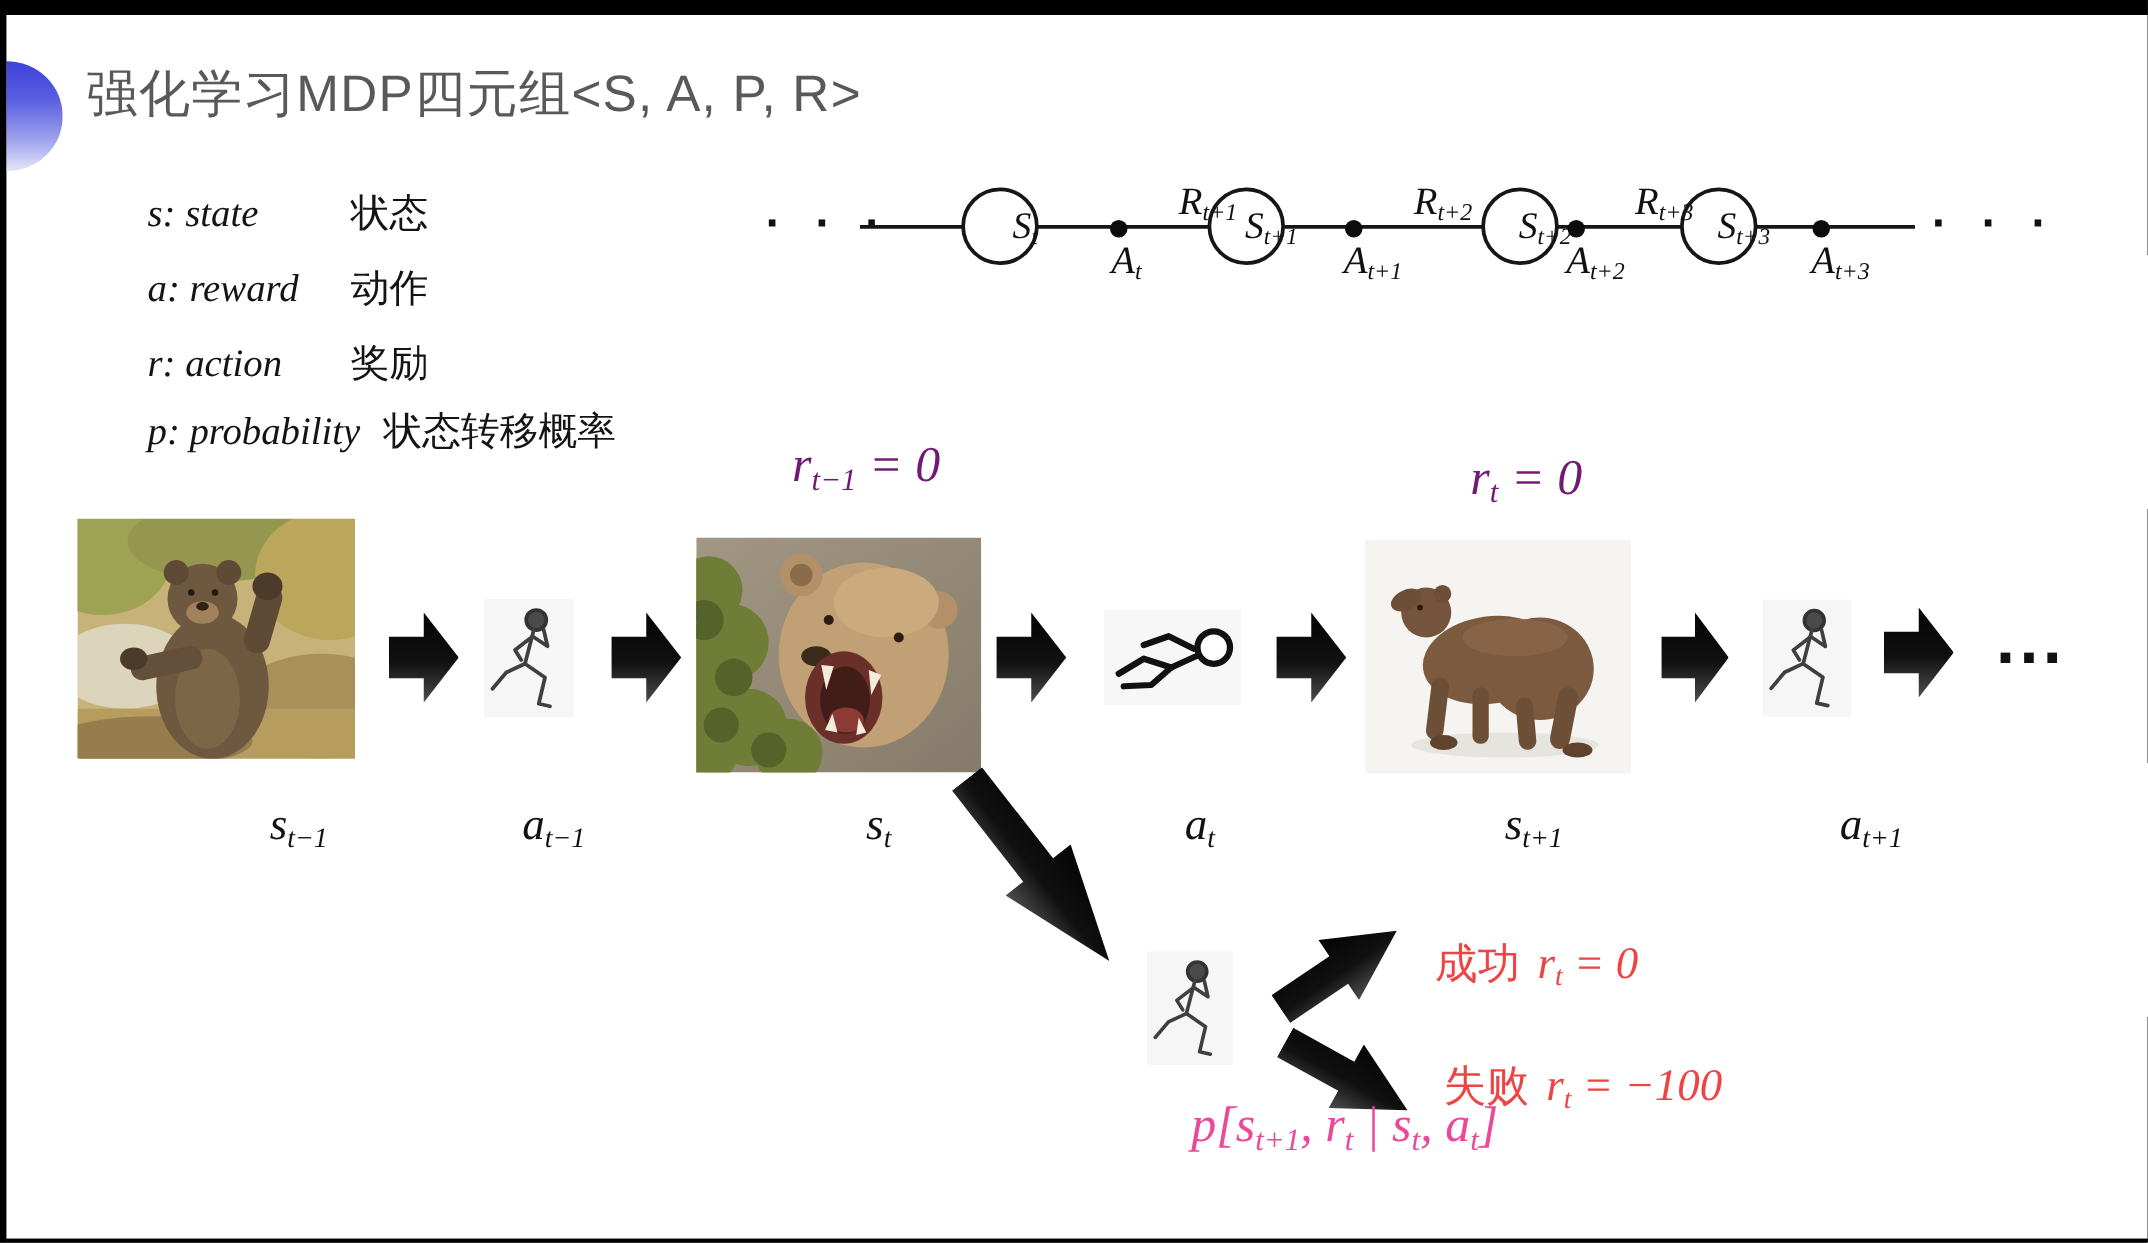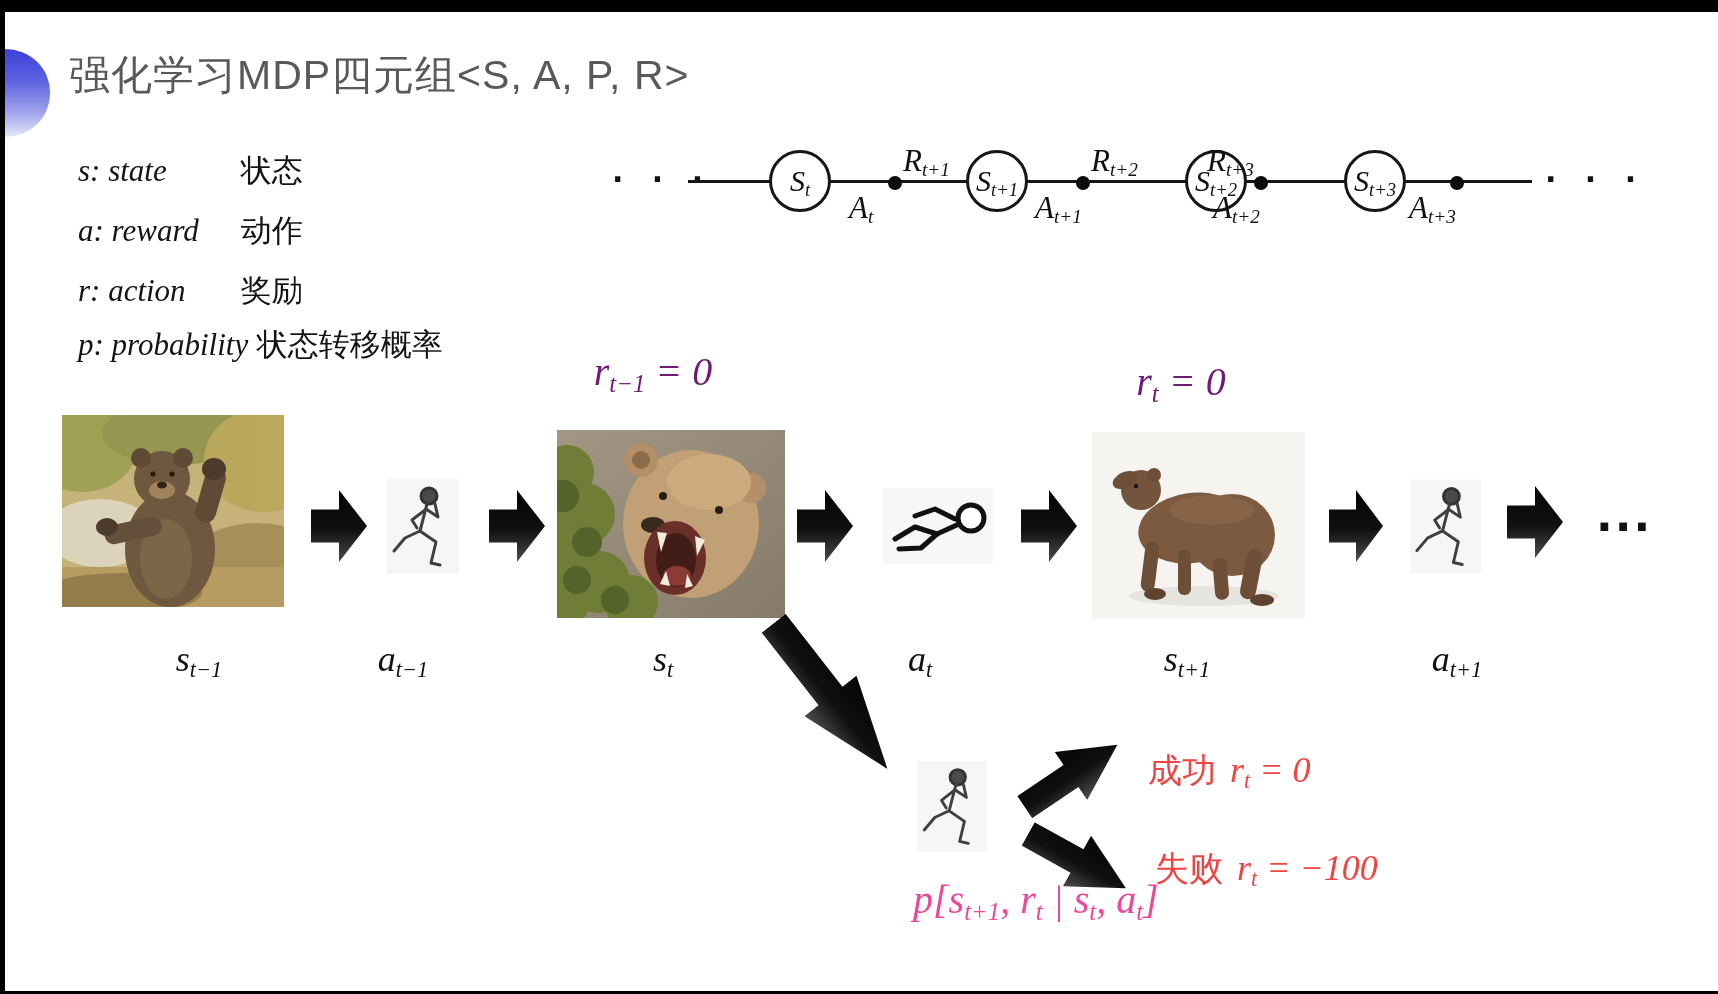--- a/index.html
+++ b/index.html
@@ -7,21 +7,21 @@
         font-family:"Liberation Sans","DejaVu Sans",sans-serif;padding-left:37px;}
   .slide{position:absolute;left:5px;top:12px;right:0;bottom:3px;background:#ffffff;}
   
   .accent-bullet{position:absolute;left:0;top:37px;width:45px;height:88px;
     border-radius:0 46px 46px 0/0 44px 44px 0;
     background:linear-gradient(180deg,#3d42db 0%,#5a5fe0 35%,#9fa3ec 72%,#e6e7fa 100%);}
   .title{position:absolute;left:64px;top:36px;font-size:41px;color:#595959;
     letter-spacing:1px;white-space:nowrap;}
   
   .defs .def-line{position:absolute;left:73px;font-size:31px;color:#141414;white-space:nowrap;}
-  .math{font-family:"Liberation Serif","DejaVu Serif",serif;font-style:italic;}
+  .math{font-family:"Liberation Serif","DejaVu Serif",serif;font-style:italic;margin-left:40px;}
   .math sub,.msub{font-size:0.62em;vertical-align:-0.28em;line-height:0;}
   .def-en{display:inline-block;min-width:154px;}
   .cjk{font-style:normal;font-family:"Liberation Sans","DejaVu Sans",sans-serif;}
   
   .chain-line{position:absolute;left:683px;top:168px;width:844px;height:3px;background:#161616;}
   .chain-ellipsis{position:absolute;top:150px;font-size:30px;font-weight:bold;color:#111;
     letter-spacing:9px;font-family:"DejaVu Sans",sans-serif;}
   .state-circle{position:absolute;top:138px;width:62px;height:62px;box-sizing:border-box;
     border:3px solid #161616;border-radius:50%;background:#fff;display:flex;
     align-items:center;justify-content:center;font-size:30px;color:#111;}
@@ -62,21 +62,21 @@
       <div class="def-line" style="top:198px">
         <span class="math def-en">a: reward</span>
         <span class="cjk">动作</span>
       </div>
       <div class="def-line" style="top:258px">
         <span class="math def-en">r: action</span>
         <span class="cjk">奖励</span>
       </div>
       <div class="def-line" style="top:312px">
         <span class="math def-en">p: probability</span>
-        <span class="cjk" style="">状态转移概率</span>
+        <span class="cjk" style="margin-left:10px">状态转移概率</span>
       </div>
     </div>
 
     <div>
       <span class="chain-ellipsis" style="left:607px">· · ·</span>
       <div class="chain-line"></div>
 
       <div class="state-circle" style="left:764px">
         <span class="math"><span>S</span><sub>t</sub></span>
       </div>
@@ -92,21 +92,21 @@
 
       <div class="chain-dot" style="left:883px"></div>
       <div class="chain-dot" style="left:1071px"></div>
       <div class="chain-dot" style="left:1249px"></div>
       <div class="chain-dot" style="left:1445px"></div>
 
       <span class="chain-r math" style="left:898px">
         <span>R</span><sub>t+1</sub></span>
       <span class="chain-r math" style="left:1086px">
         <span>R</span><sub>t+2</sub></span>
-      <span class="chain-r math" style="left:1202px">
+      <span class="chain-r math" style="left:1263px">
         <span>R</span><sub>t+3</sub></span>
 
       <span class="chain-a math" style="left:844px">
         <span>A</span><sub>t</sub></span>
       <span class="chain-a math" style="left:1030px">
         <span>A</span><sub>t+1</sub></span>
       <span class="chain-a math" style="left:1208px">
         <span>A</span><sub>t+2</sub></span>
       <span class="chain-a math" style="left:1404px">
         <span>A</span><sub>t+3</sub></span>

